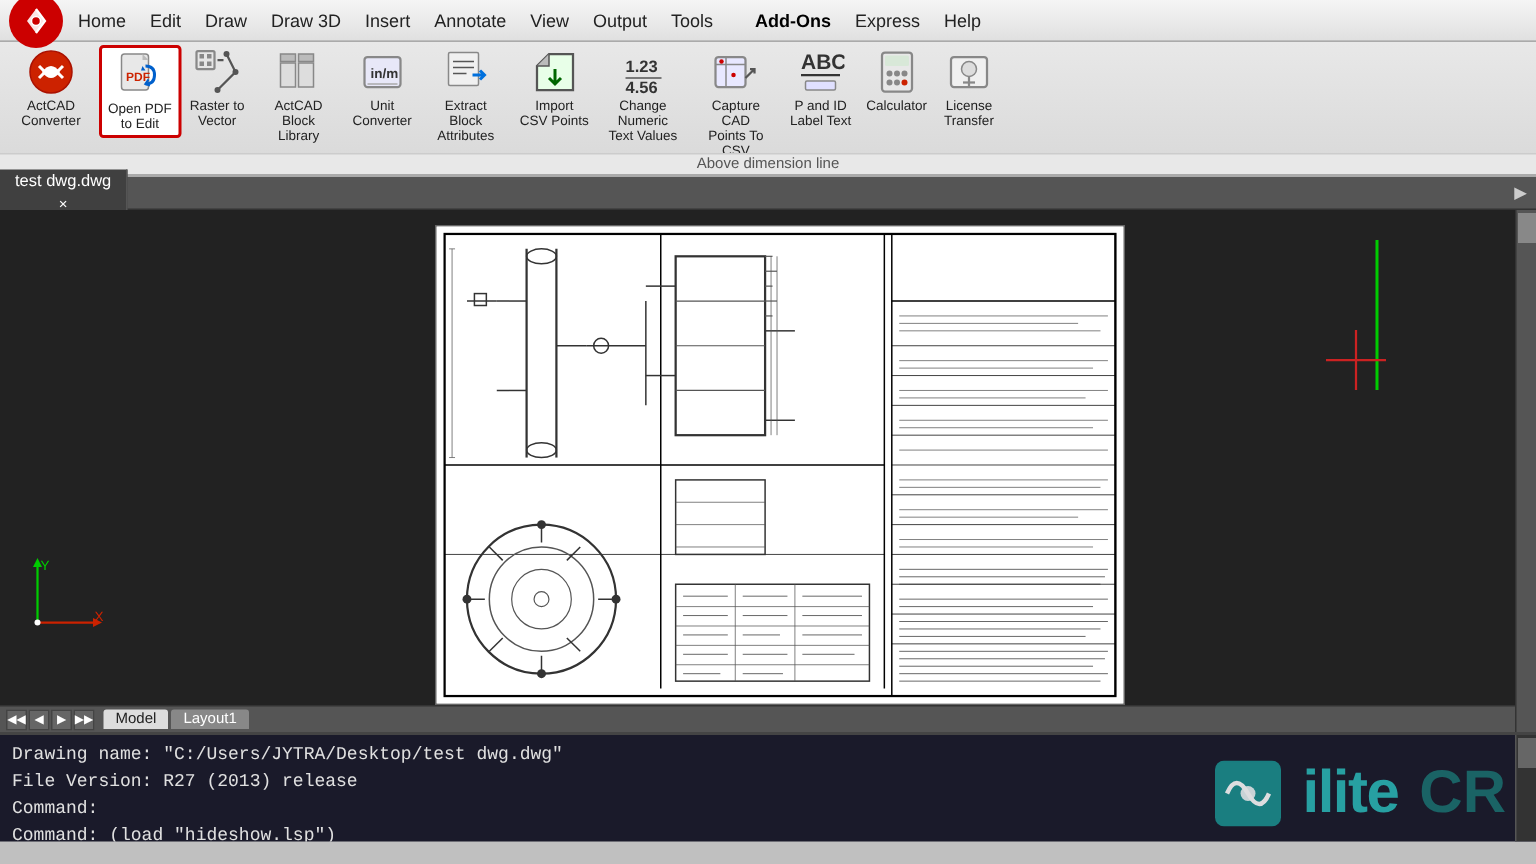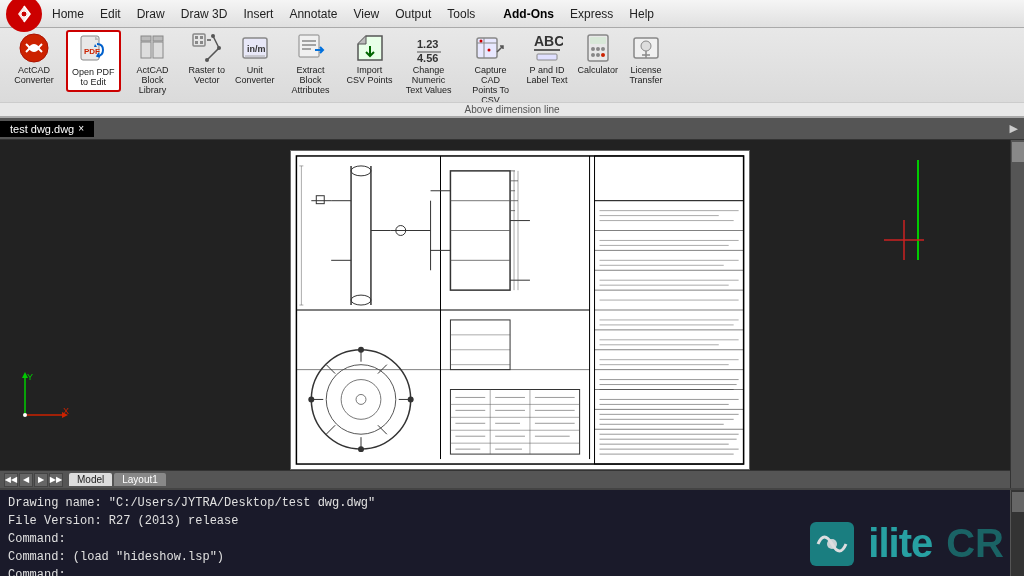--- a/index.html
+++ b/index.html
@@ -103,21 +103,21 @@
       background: #777;
       color: #eee;
       padding: 2px 10px;
       font-size: 11px;
       cursor: pointer;
       display: flex;
       align-items: center;
       gap: 4px;
       border-right: 1px solid #555;
     }
-    .drawing-tab.active { background: #000000; color: #fff; }
+    .drawing-tab.active { background: #404040; color: #fff; flex-direction: column; }
     .tab-close { font-size: 10px; cursor: pointer; }
     #tab-scroll-right {
       margin-left: auto;
       color: #ccc;
       padding: 0 6px;
       cursor: pointer;
     }
 
     
     #canvas-area {
@@ -201,21 +201,21 @@
       border: 1px solid #444;
     }
 
     
     #command-area {
       background: #1a1a2a;
       color: #e0e0e0;
       font-family: 'Courier New', monospace;
       font-size: 12px;
       padding: 4px 8px;
-      height: 88px;
+      height: 73px;
       border-top: 2px solid #444;
       position: relative;
       overflow: hidden;
     }
     #command-area .cmd-line { line-height: 1.5; }
     #command-scrollbar {
       position: absolute;
       right: 0;
       top: 0;
       width: 14px;
@@ -338,45 +338,45 @@
             <path d="M22 19 L20 22 L23 23" stroke="#0060cc" stroke-width="1.5" fill="none"></path>
             <path d="M18 10 L20 13 L17 13 Z" fill="#0060cc"></path>
           </svg>
         </div>
         <div class="btn-label">Open PDF<br>to Edit</div>
       </div>
 
       <div class="ribbon-btn">
         <div class="btn-icon">
           <svg width="32" height="32" viewBox="0 0 32 32">
-            <rect x="4" y="10" width="10" height="16" fill="#ddd" stroke="#888" stroke-width="1"></rect>
-            <rect x="16" y="10" width="10" height="16" fill="#ddd" stroke="#888" stroke-width="1"></rect>
-            <rect x="4" y="4" width="10" height="5" fill="#bbb" stroke="#888" stroke-width="1"></rect>
-            <rect x="16" y="4" width="10" height="5" fill="#bbb" stroke="#888" stroke-width="1"></rect>
-          </svg>
-        </div>
-        <div class="btn-label">ActCAD<br>Block Library</div>
-      </div>
-
-      <div class="ribbon-btn">
-        <div class="btn-icon">
-          <svg width="32" height="32" viewBox="0 0 32 32">
             <rect x="2" y="2" width="12" height="12" fill="none" stroke="#888" stroke-width="1.5" rx="1"></rect>
             <rect x="4" y="4" width="3" height="3" fill="#888"></rect>
             <rect x="9" y="4" width="3" height="3" fill="#888"></rect>
             <rect x="4" y="9" width="3" height="3" fill="#888"></rect>
             <rect x="9" y="9" width="3" height="3" fill="#888"></rect>
             <path d="M16 8 L20 8" stroke="#555" stroke-width="1.5" marker-end="url(#arr)"></path>
             <path d="M22 4 L28 16 L16 28" stroke="#555" stroke-width="1.5" fill="none"></path>
             <circle cx="22" cy="4" r="2" fill="#555"></circle>
             <circle cx="28" cy="16" r="2" fill="#555"></circle>
             <circle cx="16" cy="28" r="2" fill="#555"></circle>
           </svg>
         </div>
         <div class="btn-label">Raster to<br>Vector</div>
+      </div>
+
+      <div class="ribbon-btn">
+        <div class="btn-icon">
+          <svg width="32" height="32" viewBox="0 0 32 32">
+            <rect x="4" y="10" width="10" height="16" fill="#ddd" stroke="#888" stroke-width="1"></rect>
+            <rect x="16" y="10" width="10" height="16" fill="#ddd" stroke="#888" stroke-width="1"></rect>
+            <rect x="4" y="4" width="10" height="5" fill="#bbb" stroke="#888" stroke-width="1"></rect>
+            <rect x="16" y="4" width="10" height="5" fill="#bbb" stroke="#888" stroke-width="1"></rect>
+          </svg>
+        </div>
+        <div class="btn-label">ActCAD<br>Block Library</div>
       </div>
 
       <div class="ribbon-btn">
         <div class="btn-icon">
           <svg width="32" height="32" viewBox="0 0 32 32">
             <rect x="4" y="6" width="24" height="20" rx="2" fill="#e8e8f8" stroke="#888" stroke-width="1.5"></rect>
             <text x="8" y="20" font-size="9" fill="#333" font-weight="bold">in/m</text>
             <path d="M6 24 L26 24" stroke="#aaa" stroke-width="1"></path>
           </svg>
         </div>

